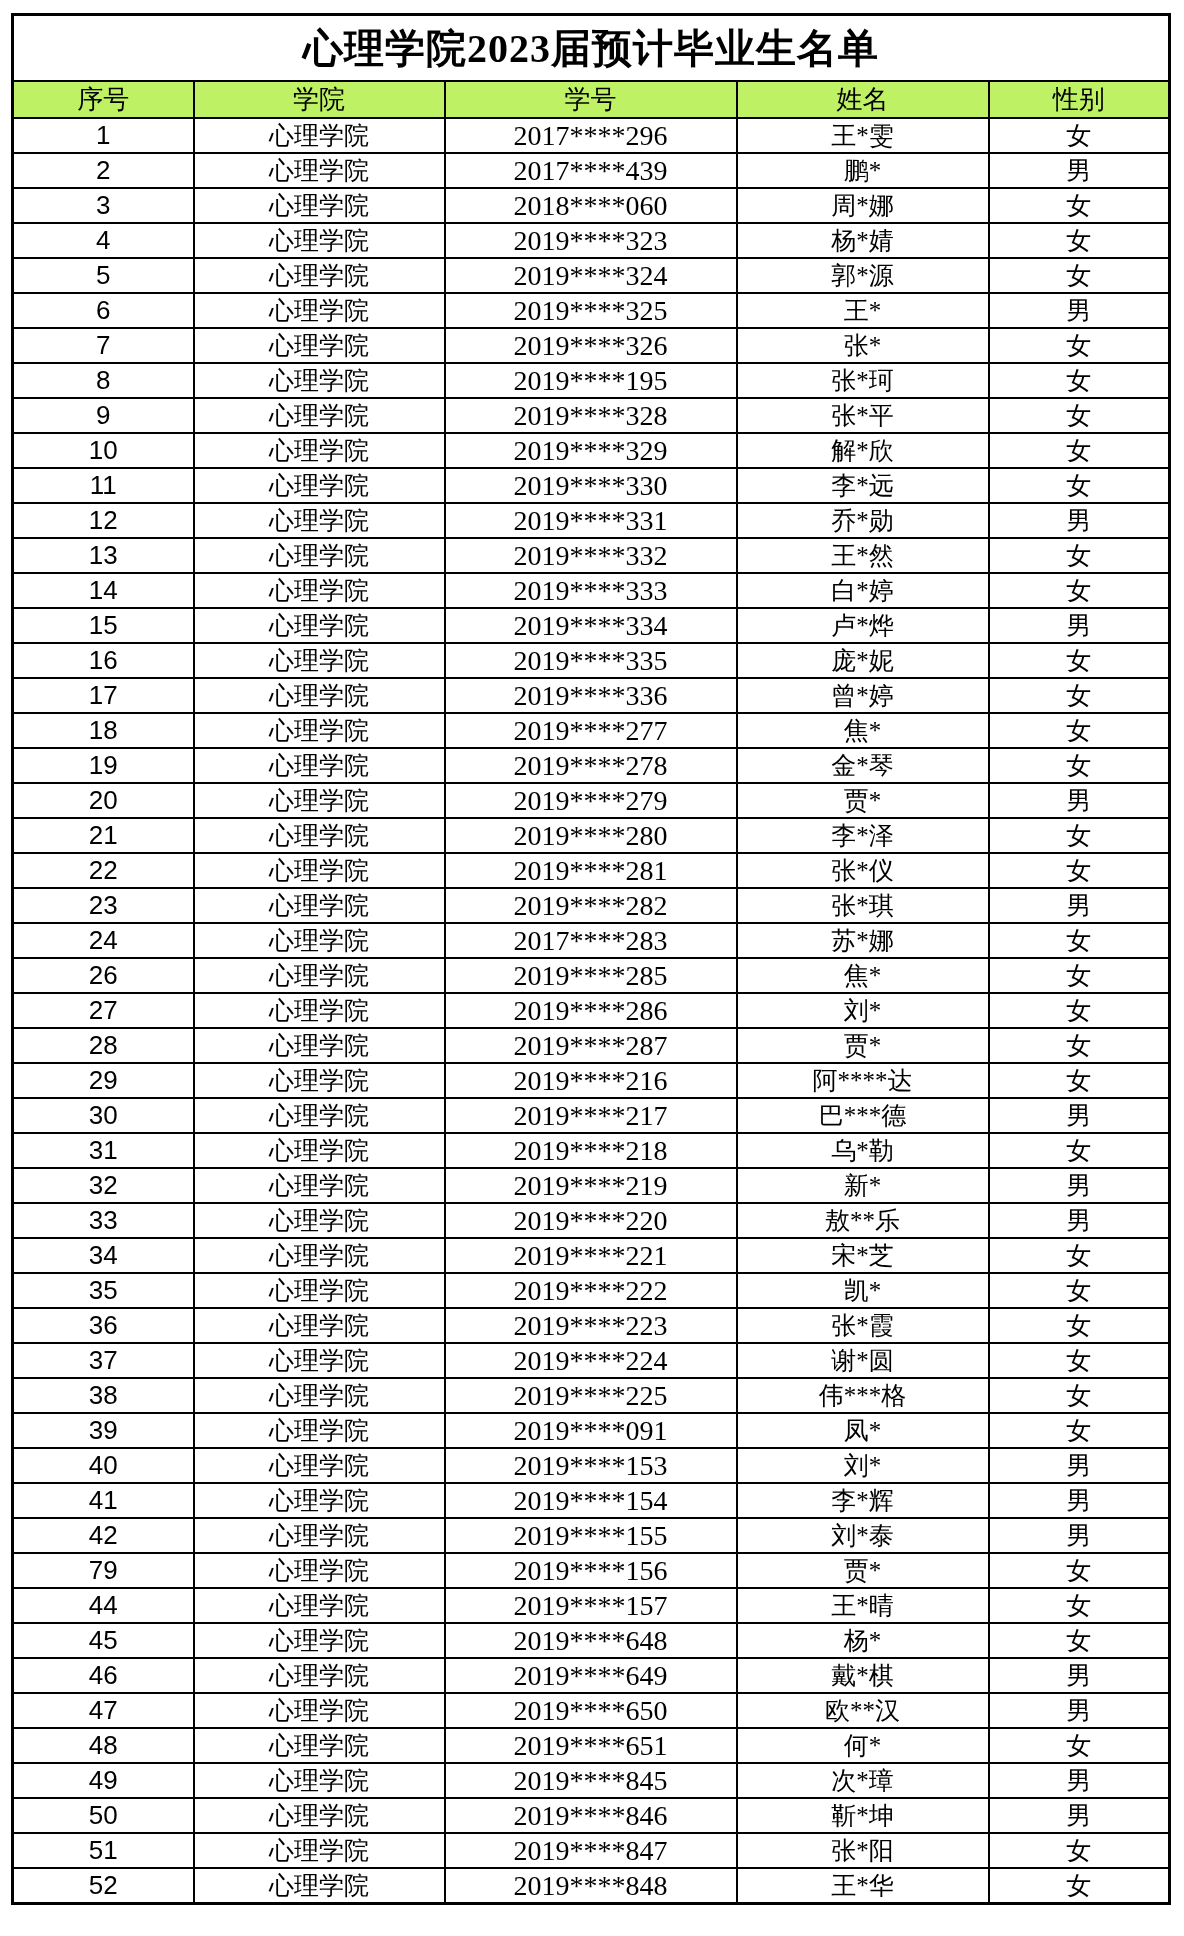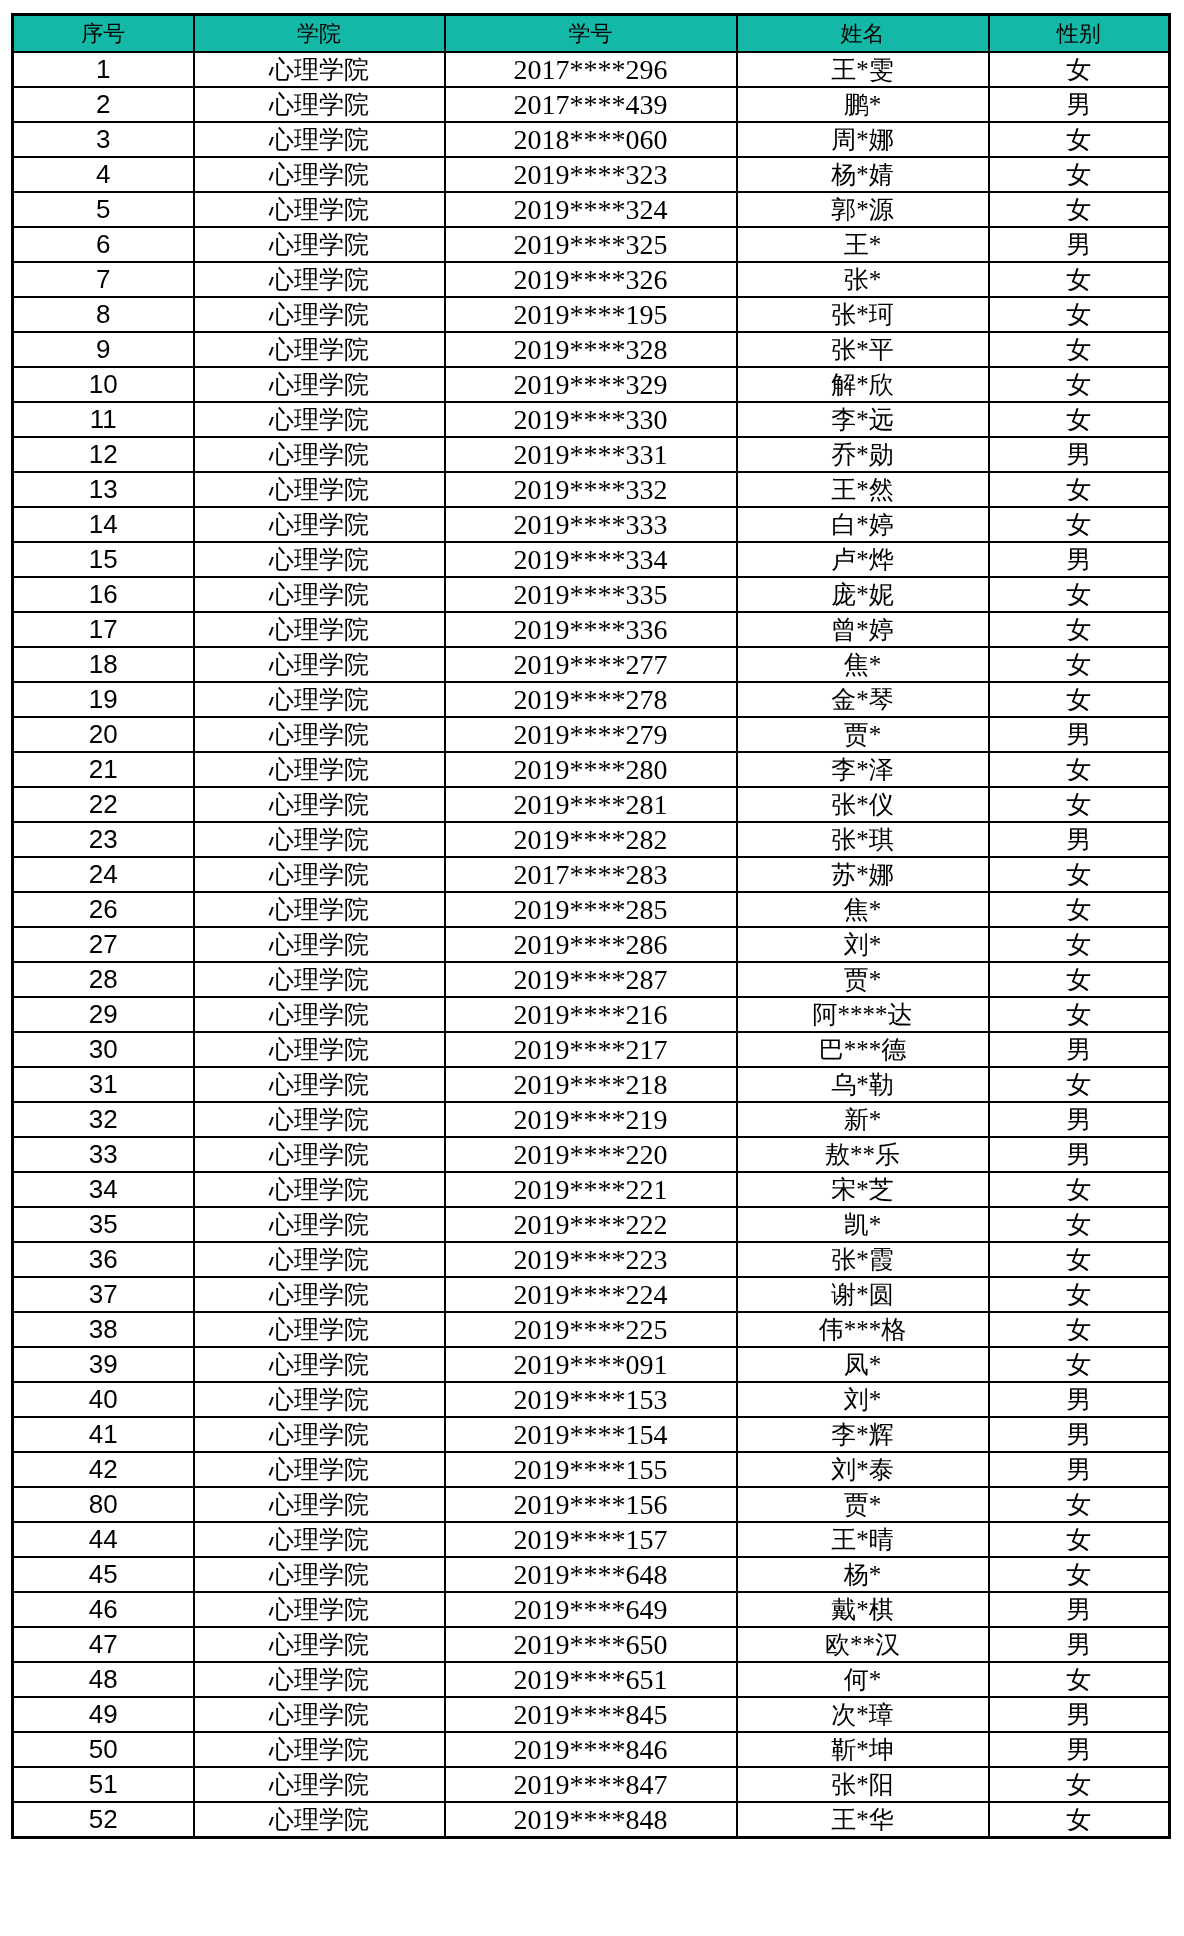--- a/index.html
+++ b/index.html
@@ -30,23 +30,23 @@
   .title-cell{
     height:64px;
     font-size:40px;
     font-weight:bold;
     letter-spacing:1px;
     background:#ffffff;
     font-family:"Liberation Serif","DejaVu Serif",serif;
   }
   .header-row th{
     height:35px;
-    background:#14b8a6;
+    background:#bef264;
     font-weight:normal;
-    font-size:22px;
+    font-size:26px;
     font-family:"Liberation Serif","DejaVu Serif",serif;
   }
   .data-row td{height:32px;}
   td.c-no{
     font-family:"Liberation Sans","DejaVu Sans",sans-serif;
     font-size:26px;
   }
   td.c-college, td.c-name, td.c-gender{
     font-family:"Liberation Serif","DejaVu Serif",serif;
     font-size:25px;
@@ -62,20 +62,23 @@
 <div class="sheet">
   <table>
     <colgroup>
       <col style="width:181px">
       <col style="width:251px">
       <col style="width:292px">
       <col style="width:252px">
       <col style="width:181px">
     </colgroup>
     <thead>
+      <tr>
+        <th class="title-cell" colspan="5">心理学院2023届预计毕业生名单</th>
+      </tr>
       <tr class="header-row">
         <th>序号</th>
         <th>学院</th>
         <th>学号</th>
         <th>姓名</th>
         <th>性别</th>
       </tr>
     </thead>
     <tbody>
         <tr class="data-row">
@@ -359,21 +362,21 @@
           <td class="c-gender">男</td>
         </tr>
         <tr class="data-row">
           <td class="c-no">42</td>
           <td class="c-college">心理学院</td>
           <td class="c-sid">2019****155</td>
           <td class="c-name">刘*泰</td>
           <td class="c-gender">男</td>
         </tr>
         <tr class="data-row">
-          <td class="c-no">80</td>
+          <td class="c-no">79</td>
           <td class="c-college">心理学院</td>
           <td class="c-sid">2019****156</td>
           <td class="c-name">贾*</td>
           <td class="c-gender">女</td>
         </tr>
         <tr class="data-row">
           <td class="c-no">44</td>
           <td class="c-college">心理学院</td>
           <td class="c-sid">2019****157</td>
           <td class="c-name">王*晴</td>

